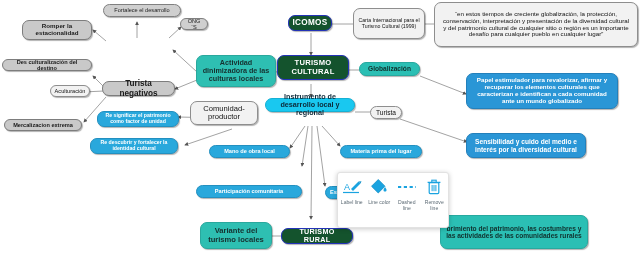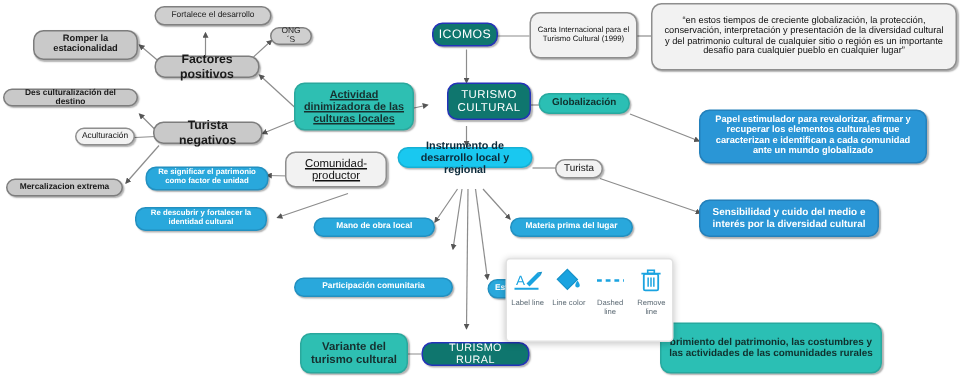--- a/index.html
+++ b/index.html
@@ -26,21 +26,21 @@
     box-shadow:1px 1px 1px rgba(0,0,0,.30);
     white-space:normal;
   }
 
   
   .grey{background:#c9c9c9;color:#1a1a1a;border-color:#7d7d7d;font-weight:bold;}
   .grey-lite{background:#cfcfcf;color:#1d1d1d;border-color:#808080;}
   .white{background:#f2f2f2;color:#111;border-color:#8e8e8e;}
   .teal{background:#2ebfb2;color:#16302f;border-color:#2aa89d;font-weight:bold;}
   .teal2{background:#2bbfb4;color:#10302d;border-color:#27a99f;font-weight:bold;}
-  .blueroyal{background:#0f766e;color:#ffffff;border-color:#2433b8;font-weight:normal;letter-spacing:.3px;}
+  .blueroyal{background:#14532d;color:#ffffff;border-color:#2433b8;font-weight:bold;letter-spacing:.3px;}
   .cyan{background:#19c8f0;color:#0c2a3a;border-color:#16b0d4;font-weight:bold;}
   .blue{background:#29a8dc;color:#ffffff;border-color:#2390c0;font-weight:bold;}
   .blue2{background:#2a96d6;color:#ffffff;border-color:#2380bb;font-weight:bold;}
 
   .fs5{font-size:5.2px;}
   .fs55{font-size:5.6px;}
   .fs6{font-size:6.2px;}
   .fs65{font-size:6.6px;}
   .fs7{font-size:7.2px;}
   .fs75{font-size:7.6px;}
@@ -128,23 +128,20 @@
   </svg>
 
   <div class="node grey-lite fs55" style="left:103px;top:4px;width:78px;height:13px;">
     <span>Fortalece el desarrollo</span>
   </div>
 
   <div class="node grey fs6" style="left:22px;top:20px;width:70px;height:20px;">
     <span>Romper la estacionalidad</span>
   </div>
 
-  <div class="node grey fs8" style="left:103px;top:37px;width:70px;height:15px;">
-    <span>Factores positivos</span>
-  </div>
 
   <div class="node grey-lite fs55" style="left:180px;top:18px;width:28px;height:12px;">
     <span>ONG´S</span>
   </div>
 
   <div class="node grey fs55" style="left:2px;top:59px;width:90px;height:12px;">
     <span>Des culturalización del destino</span>
   </div>
 
   <div class="node white fs55" style="left:50px;top:85px;width:40px;height:12px;">
@@ -152,49 +149,49 @@
   </div>
 
   <div class="node grey fs8" style="left:102px;top:81px;width:73px;height:15px;">
     <span>Turista negativos</span>
   </div>
 
   <div class="node grey fs55" style="left:4px;top:119px;width:78px;height:12px;">
     <span>Mercalizacion extrema</span>
   </div>
 
-  <div class="node teal fs7" style="left:196px;top:55px;width:80px;height:32px;text-decoration:underline;">
+  <div class="node teal fs7" style="left:196px;top:55px;width:80px;height:32px;">
     <span>Actividad dinimizadora de las culturas locales</span>
   </div>
 
   <div class="node blue fs5" style="left:97px;top:111px;width:82px;height:16px;">
     <span>Re significar el patrimonio como factor de unidad</span>
   </div>
 
   <div class="node blue fs5" style="left:90px;top:138px;width:88px;height:16px;">
     <span>Re descubrir y fortalecer la identidad cultural</span>
   </div>
 
-  <div class="node white fs75" style="left:190px;top:101px;width:68px;height:24px;text-decoration:underline;">
+  <div class="node white fs75" style="left:190px;top:101px;width:68px;height:24px;">
     <span>Comunidad- productor</span>
   </div>
 
   <div class="node blueroyal fs8" style="left:288px;top:15px;width:44px;height:16px;">
     <span>ICOMOS</span>
   </div>
 
   <div class="node white fs5" style="left:353px;top:8px;width:72px;height:31px;">
     <span>Carta Internacional para el Turismo Cultural (1999)</span>
   </div>
 
   <div class="node white fs6" style="left:434px;top:2px;width:204px;height:45px;padding:2px 6px;">
     <span>“en estos tiempos de creciente globalización, la protección, conservación, interpretación y presentación de la diversidad cultural y del patrimonio cultural de cualquier sitio o región es un importante desafío para cualquier pueblo en cualquier lugar”</span>
   </div>
 
-  <div class="node blueroyal fs75" style="left:298px;top:55px;width:56px;height:25px;">
+  <div class="node blueroyal fs75" style="left:277px;top:55px;width:72px;height:25px;">
     <span>TURISMO CULTURAL</span>
   </div>
 
   <div class="node teal2 fs65" style="left:359px;top:62px;width:61px;height:14px;">
     <span>Globalización</span>
   </div>
 
   <div class="node blue2 fs6" style="left:466px;top:73px;width:152px;height:36px;">
     <span>Papel estimulador para revalorizar, afirmar y recuperar los elementos culturales que caracterizan e identifican a cada comunidad ante un mundo globalizado</span>
   </div>
@@ -221,21 +218,21 @@
 
   <div class="node blue fs55" style="left:196px;top:185px;width:106px;height:13px;">
     <span>Participación comunitaria</span>
   </div>
 
   <div class="node blue fs55" style="left:325px;top:186px;width:30px;height:13px;justify-content:flex-start;overflow:hidden;">
     <span>Est</span>
   </div>
 
   <div class="node teal fs75" style="left:200px;top:222px;width:72px;height:27px;">
-    <span>Variante del turismo cultural</span>
+    <span>Variante del turismo locales</span>
   </div>
 
   <div class="node blueroyal fs7" style="left:281px;top:228px;width:72px;height:16px;">
     <span>TURISMO RURAL</span>
   </div>
 
   <div class="node teal2 fs65" style="left:440px;top:215px;width:148px;height:34px;">
     <span>brimiento del patrimonio, las costumbres y las actividades de las comunidades rurales</span>
   </div>
 

